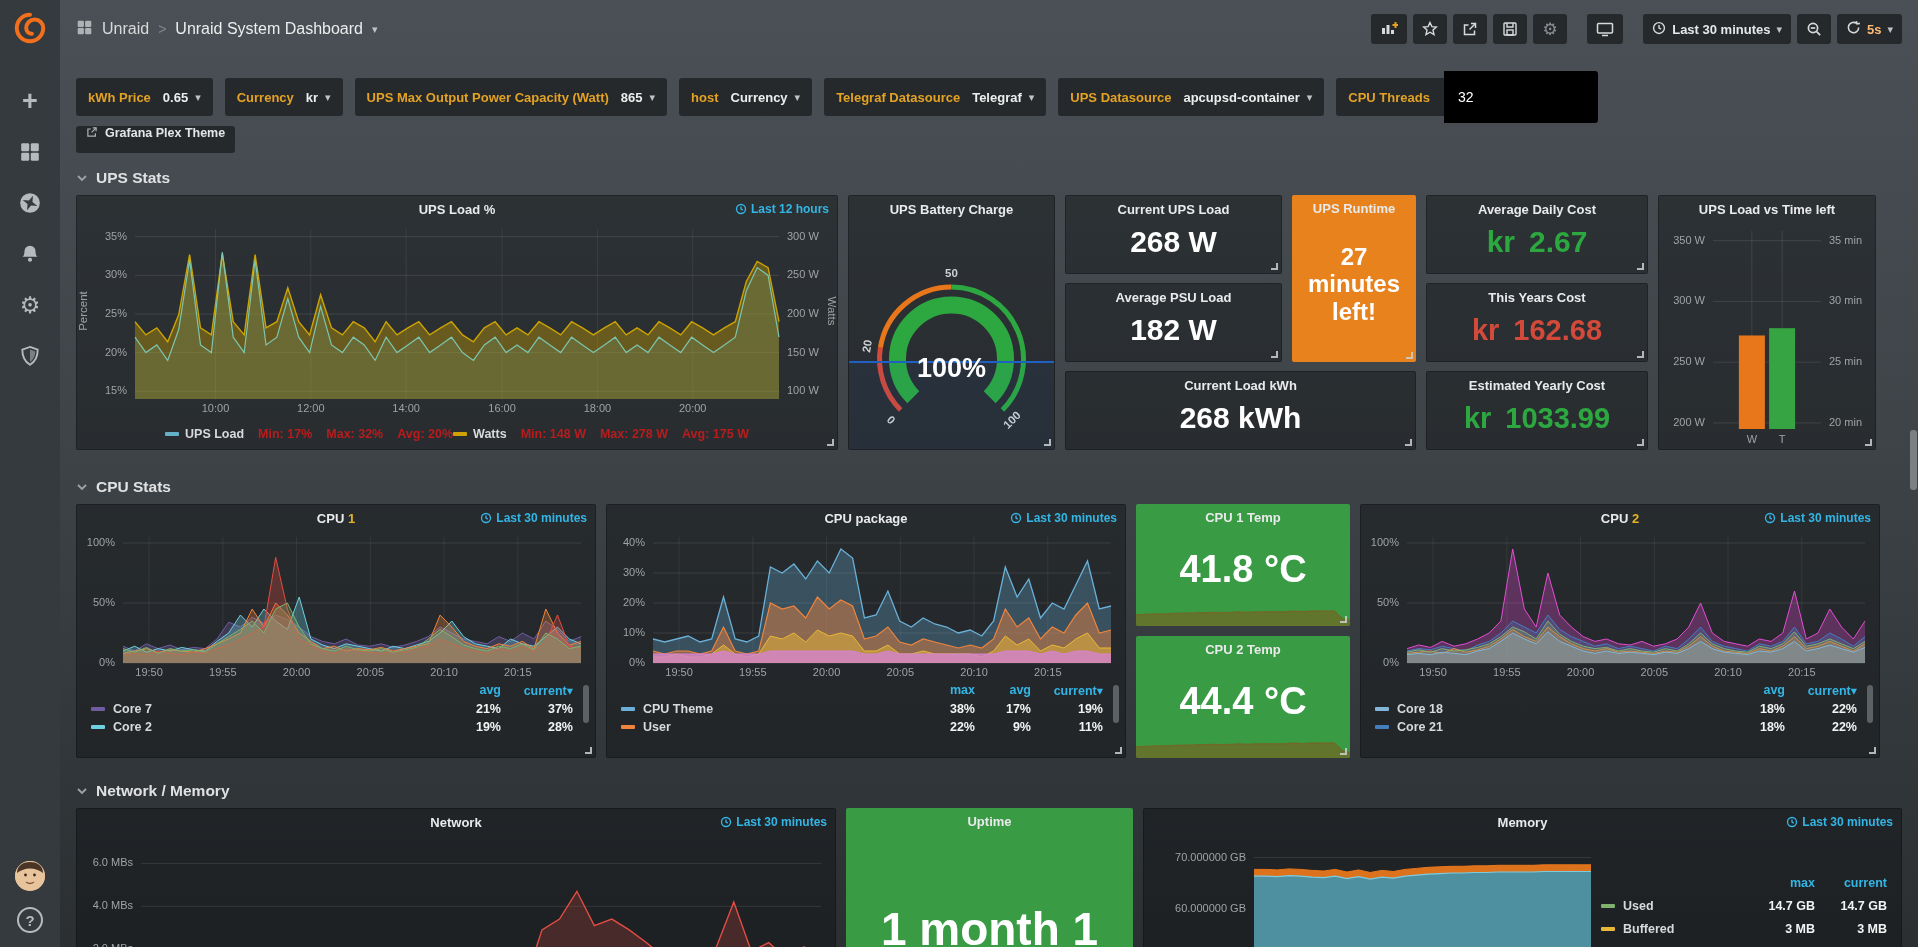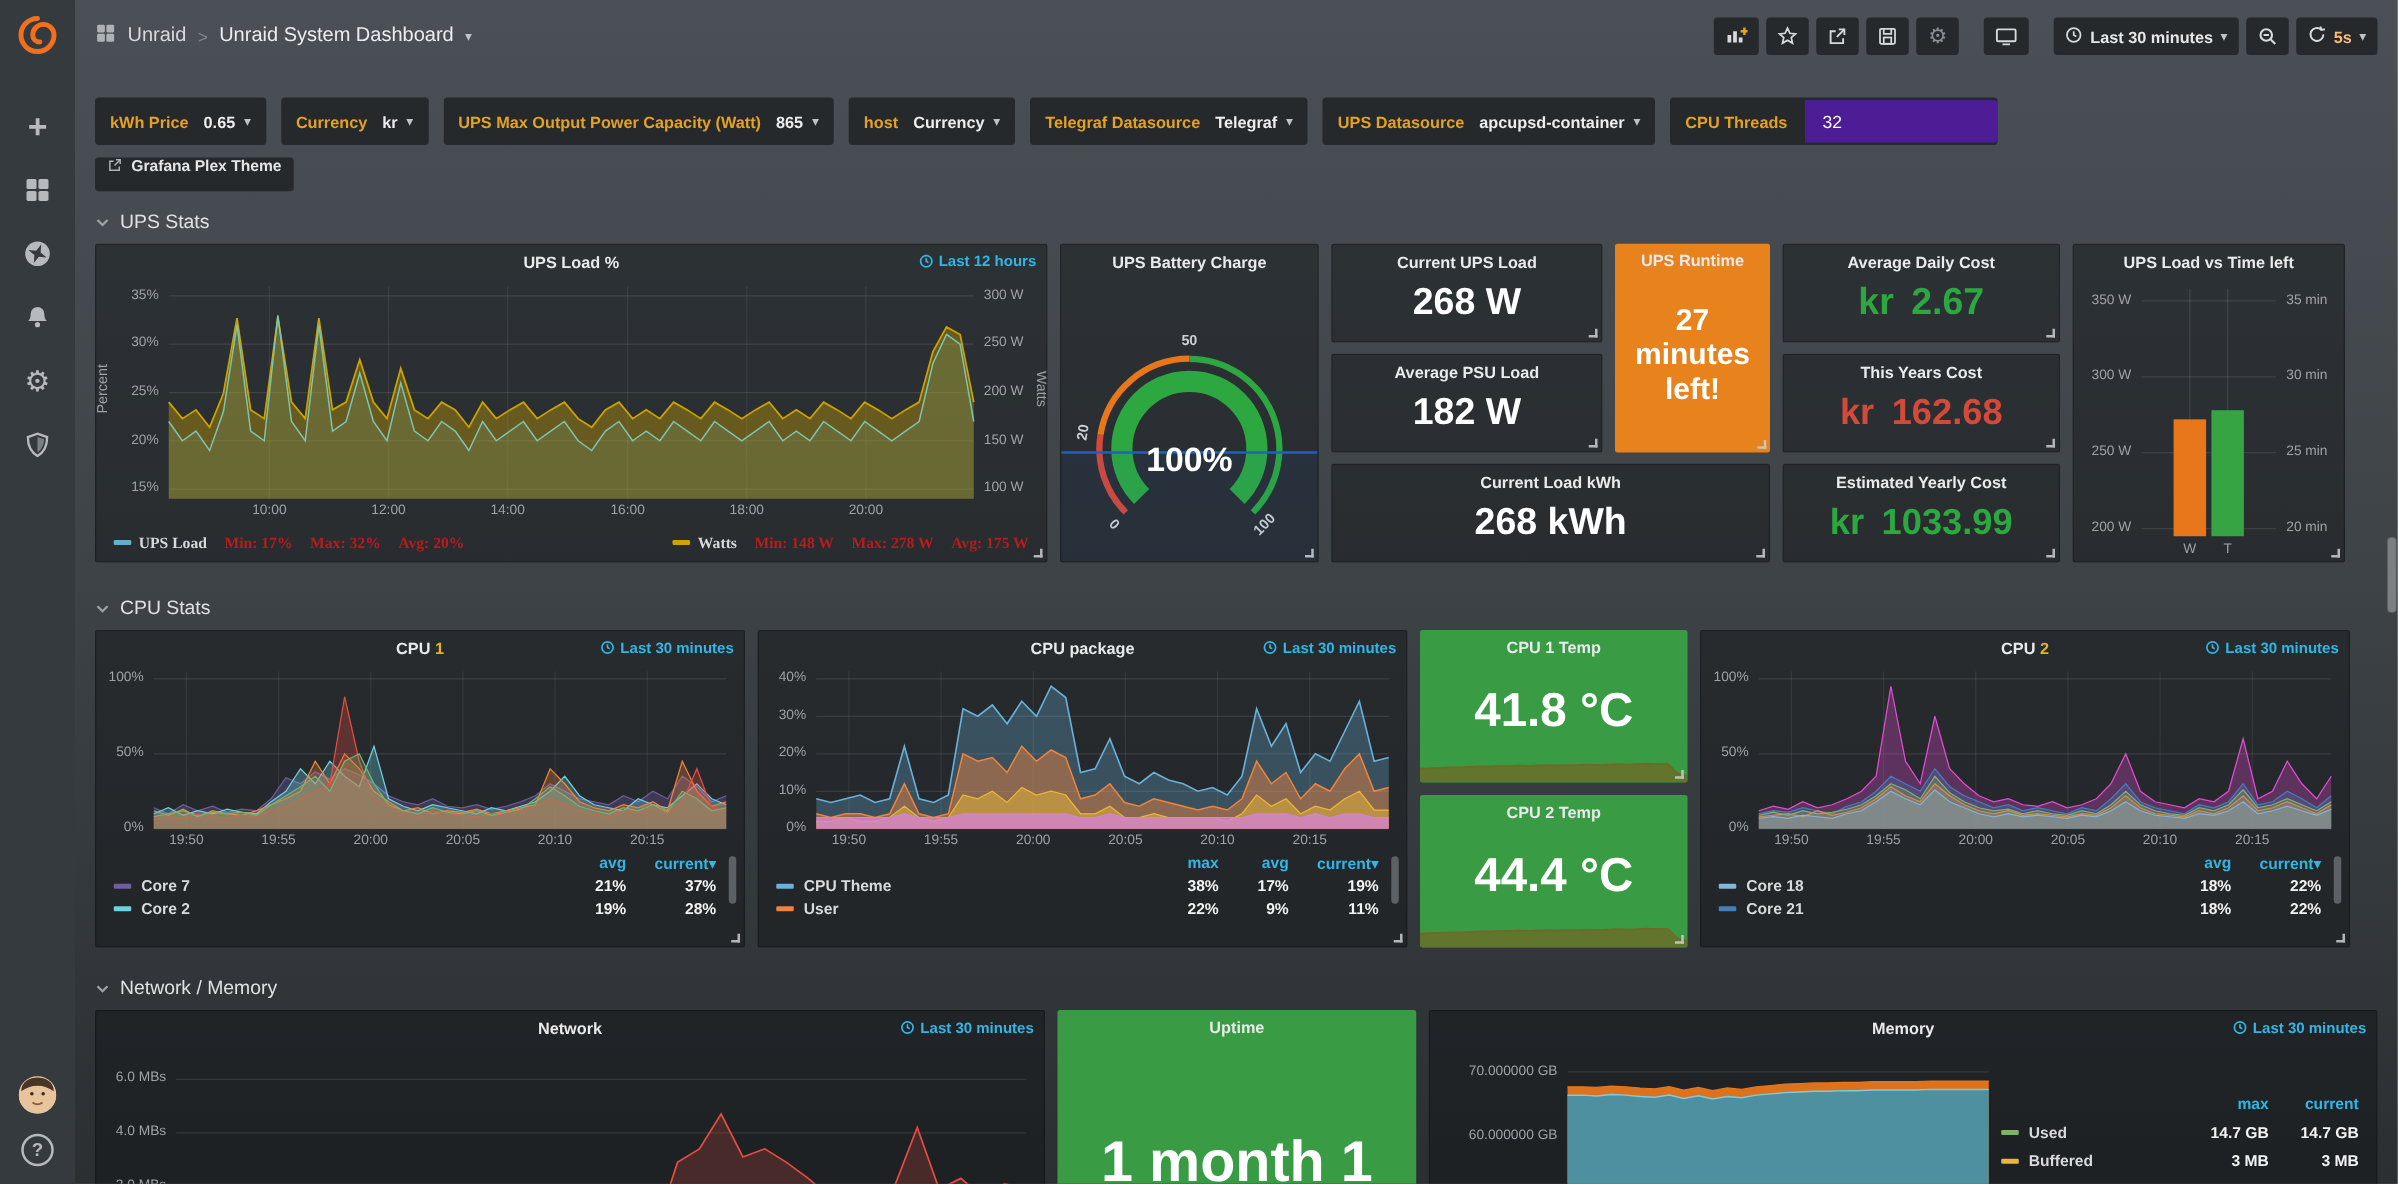--- a/index.html
+++ b/index.html
@@ -33,32 +33,32 @@
   .timebtn svg{color:#d8d9da;}
   .refresh-int{color:#fdba74;font-weight:700;}
 
   
   .content{padding:0 16px;}
   .varrow{margin-top:20px;display:flex;gap:12px;flex-wrap:nowrap;}
   .vpill{height:38px;background:#26292c;border-radius:3px;display:flex;align-items:center;gap:12px;
     padding:0 12px;font-size:13px;cursor:pointer;}
   .vlabel{color:#e3a224;font-weight:700;}
   .vvalue{color:#eceded;display:flex;align-items:center;gap:7px;font-weight:600;}
-  .vinput{background:#4c1d95;height:34px;display:flex;align-items:center;padding:1px 12px;min-width:150px;
+  .vinput{background:#000000;height:52px;display:flex;align-items:center;padding:1px 12px;min-width:150px;
     border-radius:0 3px 3px 0;}
   .vinput input{background:transparent;border:none;outline:none;color:#fff;font-size:14px;width:130px;
     font-family:"Liberation Sans",sans-serif;}
   .vpill.has-input{padding-right:0;gap:0;}
   .vpill.has-input .vlabel{padding-right:14px;}
   .linkrow{margin-top:10px;display:flex;gap:10px;}
   .lpill{height:27px;background:#26292c;border-radius:3px;display:flex;gap:7px;
     padding:0 10px;font-size:12.5px;color:#e4e5e6;font-weight:600;cursor:pointer;}
   .lpill svg{color:#aeb2b5;}
 
-  .sec{margin-top:16px;display:flex;align-items:center;gap:8px;font-size:15.5px;font-weight:400;
+  .sec{margin-top:16px;display:flex;align-items:center;gap:8px;font-size:15.5px;font-weight:700;
     color:#e0e1e3;cursor:pointer;}
   .sec.mcpu{margin-top:28px;} .sec.mnet{margin-top:24px;}
   .sec svg{color:#9ea3a7;}
 
   
   .panel{position:relative;background:rgba(13,15,17,0.42);border:1px solid rgba(0,0,0,0.25);
     border-radius:2px;overflow:hidden;}
   .phead{height:27px;display:flex;align-items:center;justify-content:center;position:relative;flex:none;}
   .ptitle{font-size:13px;font-weight:700;color:#e9eaeb;cursor:pointer;}
   .ptitle .tnum{color:#e3b324;}
@@ -72,22 +72,22 @@
   .plot{position:absolute;left:0;right:0;top:0;bottom:0;}
   .tick{position:absolute;font-size:11px;color:#9fa3a6;white-space:nowrap;}
   .tick.yl{text-align:right;left:0;}
   .tick.yr{text-align:left;}
   .tick.xt{width:60px;text-align:center;}
   .axlab{position:absolute;top:42%;font-size:11.5px;color:#9fa3a6;}
   .axlab.left{left:-14px;transform:rotate(-90deg);}
   .axlab.right{right:-10px;transform:rotate(90deg);}
 
   
-  .legend-inline{height:30px;display:flex;align-items:center;justify-content:space-between;
-    padding:0 14px;font-size:12.5px;font-family:Liberation Serif, serif;}
+  .legend-inline{height:30px;display:flex;align-items:center;justify-content:center;
+    padding:0 14px;font-size:12.5px;}
   .li-item{display:flex;align-items:center;gap:6px;}
   .dash{display:inline-block;width:14px;height:4px;border-radius:1px;cursor:pointer;}
   .lname{color:#d8d9da;font-weight:600;cursor:pointer;}
   .lstat{color:#b91c1c;font-weight:600;margin-left:8px;}
   .lgrid{position:relative;padding:2px 22px 6px 14px;display:grid;row-gap:4px;font-size:12.5px;align-content:start;}
   .lg3{grid-template-columns:1fr 58px 72px;}
   .lg4{grid-template-columns:1fr 56px 56px 72px;}
   .lh{color:#33b5e5;font-weight:700;text-align:right;}
   .lcell-name{display:flex;align-items:center;gap:8px;}
   .lv{text-align:right;color:#f2f3f3;font-weight:700;}

